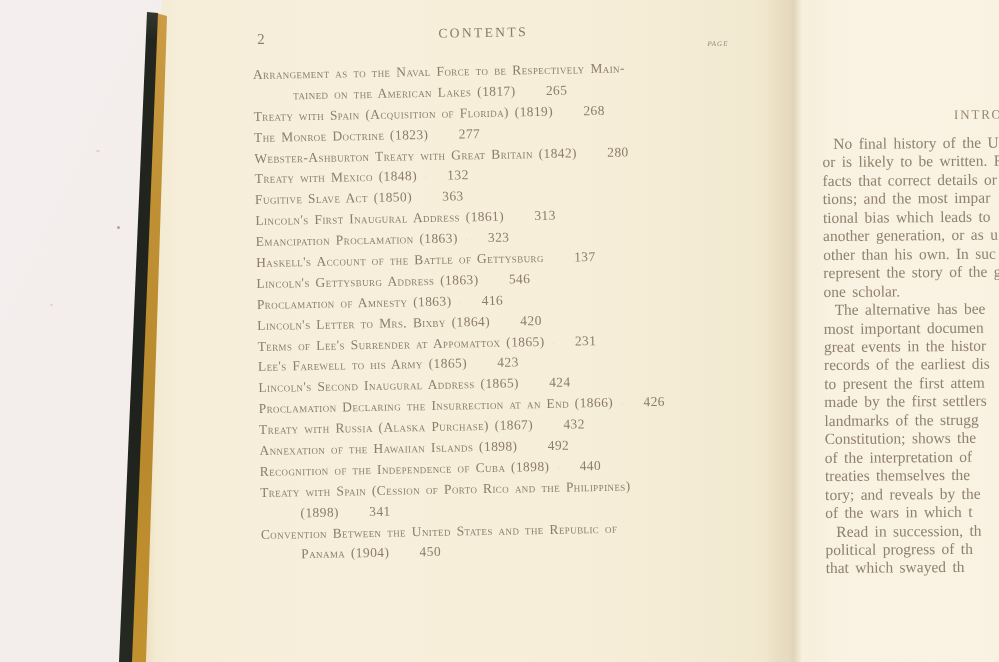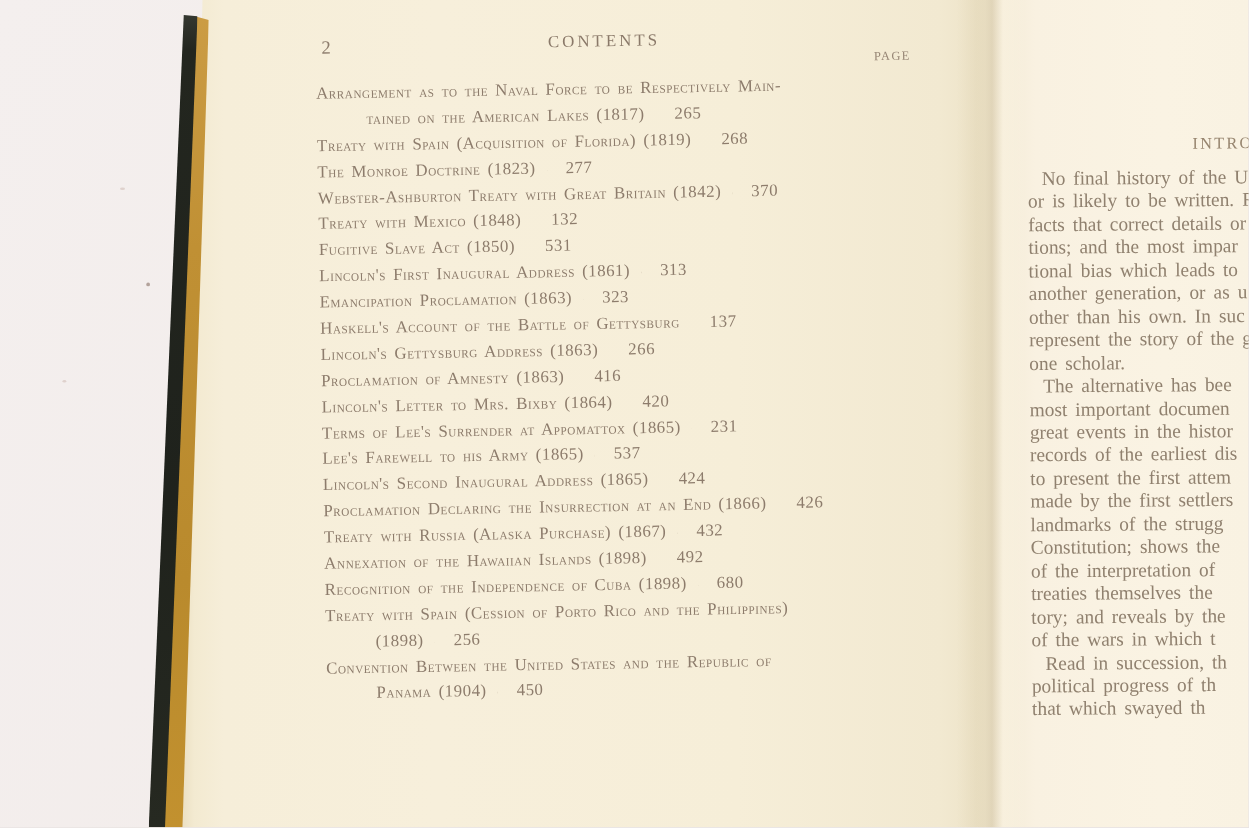--- a/index.html
+++ b/index.html
@@ -46,38 +46,38 @@
     color:#8d7c6c;
   }
   .toc-header{position:relative;height:40px;}
   .folio{position:absolute;left:5px;top:5px;font-size:15px;}
   .contents-title{
     position:absolute;left:231px;top:3px;transform:translateX(-50%);
     font-size:13.5px;letter-spacing:2.4px;color:#8a7969;
   }
   .page-label{
     position:absolute;right:24px;top:19px;
-    font-size:14px;letter-spacing:1px;color:#978675;font-variant:small-caps;
+    font-size:10px;letter-spacing:1px;color:#978675;font-variant:small-caps;font-style:italic;
   }
   .toc-rows{padding-top:1px;}
   .toc-row{
     display:flex;align-items:baseline;height:20.9px;
     font-variant:small-caps;font-size:13.5px;letter-spacing:0.4px;word-spacing:2px;
     white-space:nowrap;
   }
   .toc-row.indent{padding-left:40px;}
   .toc-title{flex:0 0 auto;}
   .leader{display:none;}
   .toc-row.has-page .leader{
     display:block;flex:1 1 aupx;height:5px;margin:0 7px 0 9px;align-self:baseline;
     background-image:radial-gradient(circle, rgba(148,130,112,.95) 1.15px, rgba(148,130,112,0) 1.6px);
     background-size:19px 5px;background-repeat:repeat-x;background-position:right center;
     min-width:8px;
   }
-  .toc-page{flex:0 0 34px;text-align:left;font-variant:normal;font-size:13.5px;}
+  .toc-page{flex:0 0 34px;text-align:center;font-variant:normal;font-size:13.5px;}
 
   
   .right-page-content{
     position:absolute;left:822px;top:108px;width:240px;
     transform:rotate(-0.45deg);transform-origin:0 0;
     color:#93826f;
   }
   .intro-heading{
     margin-left:132px;font-size:13px;letter-spacing:1.8px;color:#97856f;
     white-space:nowrap;margin-bottom:11px;
@@ -131,33 +131,33 @@
 
         <div class="toc-row has-page">
           <span class="toc-title">The Monroe Doctrine (1823)</span>
           <span class="leader"></span>
           <span class="toc-page">277</span>
         </div>
 
         <div class="toc-row has-page">
           <span class="toc-title">Webster-Ashburton Treaty with Great Britain (1842)</span>
           <span class="leader"></span>
-          <span class="toc-page">370</span>
+          <span class="toc-page">280</span>
         </div>
 
         <div class="toc-row has-page">
           <span class="toc-title">Treaty with Mexico (1848)</span>
           <span class="leader"></span>
           <span class="toc-page">132</span>
         </div>
 
         <div class="toc-row has-page">
           <span class="toc-title">Fugitive Slave Act (1850)</span>
           <span class="leader"></span>
-          <span class="toc-page">531</span>
+          <span class="toc-page">363</span>
         </div>
 
         <div class="toc-row has-page">
           <span class="toc-title">Lincoln's First Inaugural Address (1861)</span>
           <span class="leader"></span>
           <span class="toc-page">313</span>
         </div>
 
         <div class="toc-row has-page">
           <span class="toc-title">Emancipation Proclamation (1863)</span>
@@ -167,21 +167,21 @@
 
         <div class="toc-row has-page">
           <span class="toc-title">Haskell's Account of the Battle of Gettysburg</span>
           <span class="leader"></span>
           <span class="toc-page">137</span>
         </div>
 
         <div class="toc-row has-page">
           <span class="toc-title">Lincoln's Gettysburg Address (1863)</span>
           <span class="leader"></span>
-          <span class="toc-page">266</span>
+          <span class="toc-page">546</span>
         </div>
 
         <div class="toc-row has-page">
           <span class="toc-title">Proclamation of Amnesty (1863)</span>
           <span class="leader"></span>
           <span class="toc-page">416</span>
         </div>
 
         <div class="toc-row has-page">
           <span class="toc-title">Lincoln's Letter to Mrs. Bixby (1864)</span>
@@ -191,21 +191,21 @@
 
         <div class="toc-row has-page">
           <span class="toc-title">Terms of Lee's Surrender at Appomattox (1865)</span>
           <span class="leader"></span>
           <span class="toc-page">231</span>
         </div>
 
         <div class="toc-row has-page">
           <span class="toc-title">Lee's Farewell to his Army (1865)</span>
           <span class="leader"></span>
-          <span class="toc-page">537</span>
+          <span class="toc-page">423</span>
         </div>
 
         <div class="toc-row has-page">
           <span class="toc-title">Lincoln's Second Inaugural Address (1865)</span>
           <span class="leader"></span>
           <span class="toc-page">424</span>
         </div>
 
         <div class="toc-row has-page">
           <span class="toc-title">Proclamation Declaring the Insurrection at an End (1866)</span>
@@ -221,33 +221,33 @@
 
         <div class="toc-row has-page">
           <span class="toc-title">Annexation of the Hawaiian Islands (1898)</span>
           <span class="leader"></span>
           <span class="toc-page">492</span>
         </div>
 
         <div class="toc-row has-page">
           <span class="toc-title">Recognition of the Independence of Cuba (1898)</span>
           <span class="leader"></span>
-          <span class="toc-page">680</span>
+          <span class="toc-page">440</span>
         </div>
 
         <div class="toc-row">
           <span class="toc-title">Treaty with Spain (Cession of Porto Rico and the Philippines)</span>
 
           <span class="toc-page"></span>
         </div>
 
         <div class="toc-row indent has-page">
           <span class="toc-title">(1898)</span>
           <span class="leader"></span>
-          <span class="toc-page">256</span>
+          <span class="toc-page">341</span>
         </div>
 
         <div class="toc-row">
           <span class="toc-title">Convention Between the United States and the Republic of</span>
 
           <span class="toc-page"></span>
         </div>
 
         <div class="toc-row indent has-page">
           <span class="toc-title">Panama (1904)</span>

